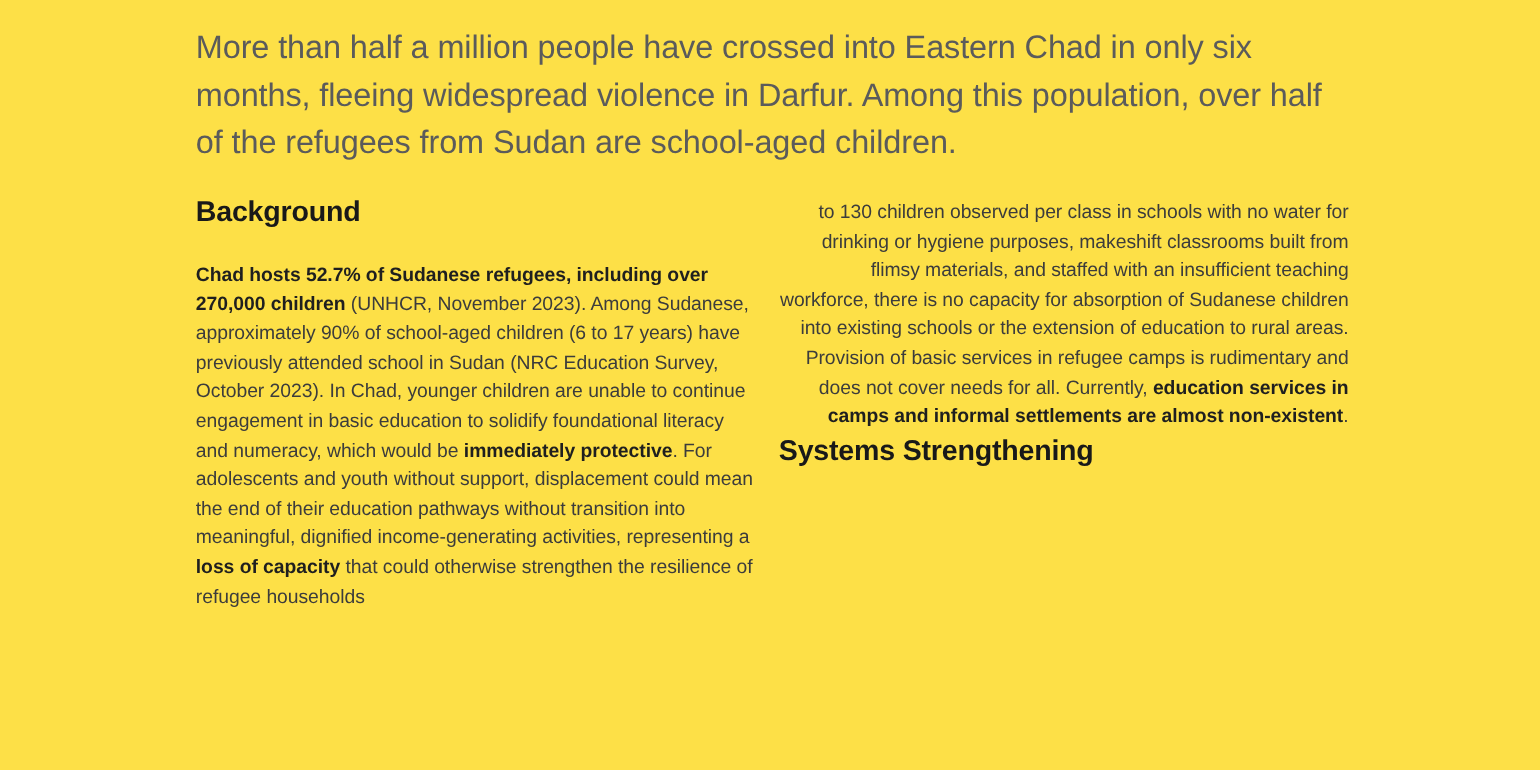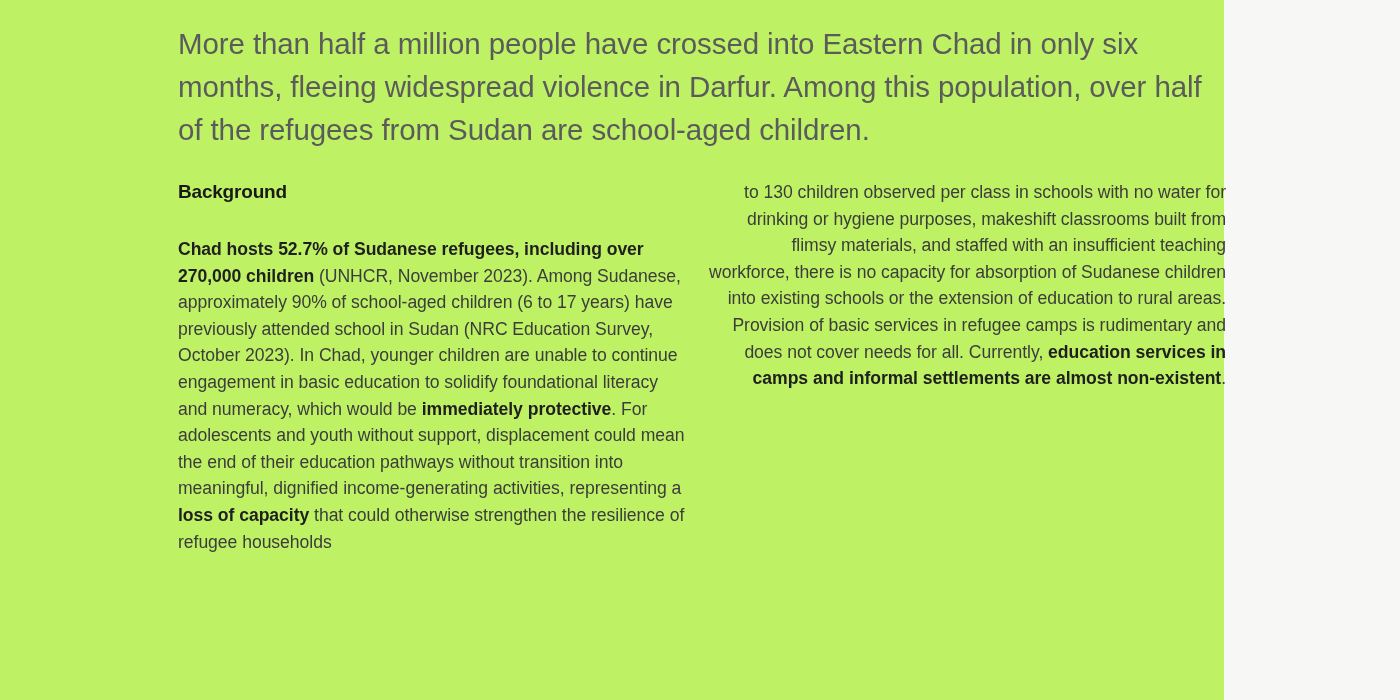--- a/index.html
+++ b/index.html
@@ -8,23 +8,23 @@
   }
   body {
     width: 1400px;
     height: 700px;
     background: #f7f7f5;
     font-family: "Liberation Sans", sans-serif;
     overflow: hidden;
   }
   .page {
     position: relative;
-    width: 1224px;
+    width: 1400px;
     height: 700px;
-    background: #bef264;
+    background: #fde047;
     box-sizing: border-box;
   }
   .content {
     position: absolute;
     left: 178px;
     top: 0;
     width: 1048px;
   }
   .lead {
     margin: 0;
@@ -46,21 +46,21 @@
   .col {
     width: 512px;
     flex: 0 0 512px;
   }
   .col-right {
     width: 518px;
     flex: 0 0 518px;
   }
   h2.section-title {
     margin: 0;
-    font-size: 19px;
+    font-size: 26px;
     line-height: 34px;
     font-weight: 700;
     color: #191919;
     letter-spacing: -0.2px;
   }
   .body-text {
     margin: 0;
     font-size: 17.6px;
     line-height: 26.6px;
     color: #3c3c3c;
@@ -94,19 +94,19 @@
 
       <div class="col">
         <h2 class="section-title">Background</h2>
 
         <p class="body-text gap-after-title"><b>Chad hosts 52.7% of Sudanese refugees, including over 270,000 children</b><span> (UNHCR, November 2023). Among Sudanese, approximately 90% of school-aged children (6 to 17 years) have previously attended school in Sudan (NRC Education Survey, October 2023). In Chad, younger children are unable to continue engagement in basic education to solidify foundational literacy and numeracy, which would be </span><b>immediately protective</b><span>. For adolescents and youth without support, displacement could mean the end of their education pathways without transition into meaningful, dignified income-generating activities, representing a </span><b>loss of capacity</b><span> that could otherwise strengthen the resilience of refugee households</span></p>
       </div>
 
       <div class="col col-right">
         <p class="body-text right-top-pad"><span>to 130 children observed per class in schools with no water for drinking or hygiene purposes, makeshift classrooms built from flimsy materials, and staffed with an insufficient teaching workforce, there is no capacity for absorption of Sudanese children into existing schools or the extension of education to rural areas. Provision of basic services in refugee camps is rudimentary and does not cover needs for all. Currently, </span><b>education services in camps and informal settlements are almost non-existent</b><span>.</span></p>
 
-        <h2 class="section-title gap-between-blocks"><br></h2>
+        <h2 class="section-title gap-between-blocks"><span>Systems Strengthening</span><br></h2>
 
       </div>
 
     </div>
   </div>
 </div>
 
 </body></html>

